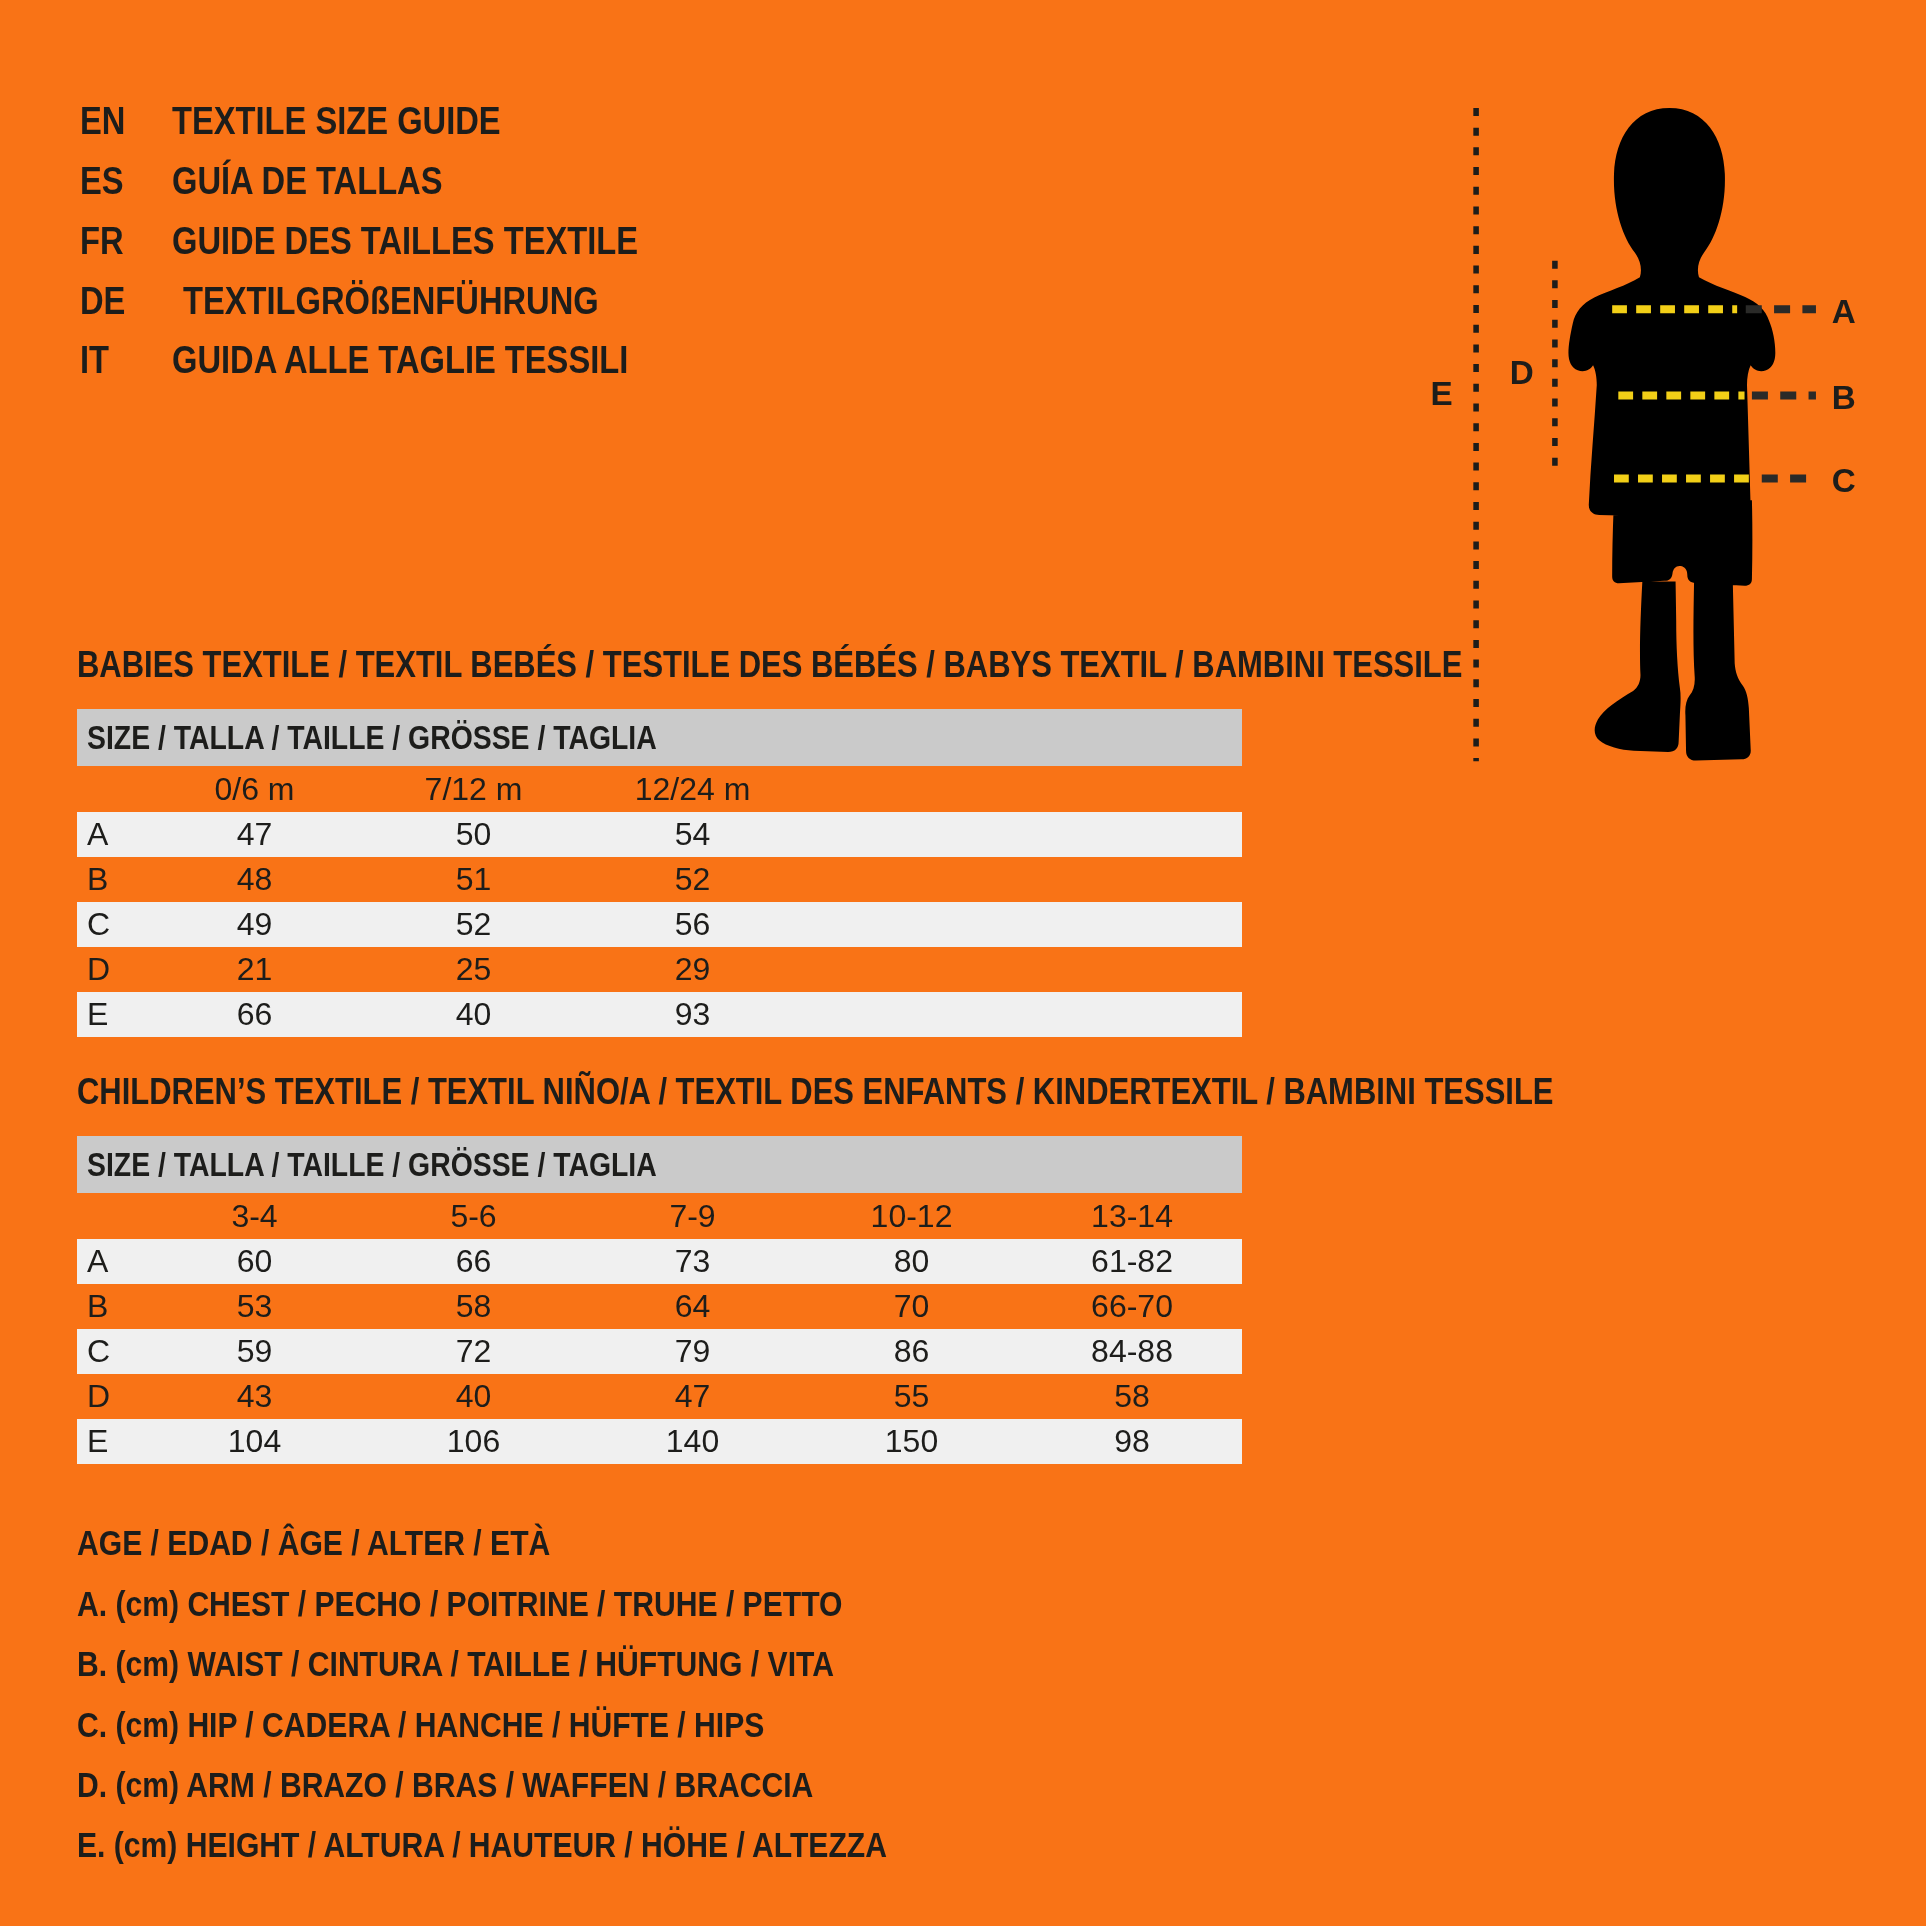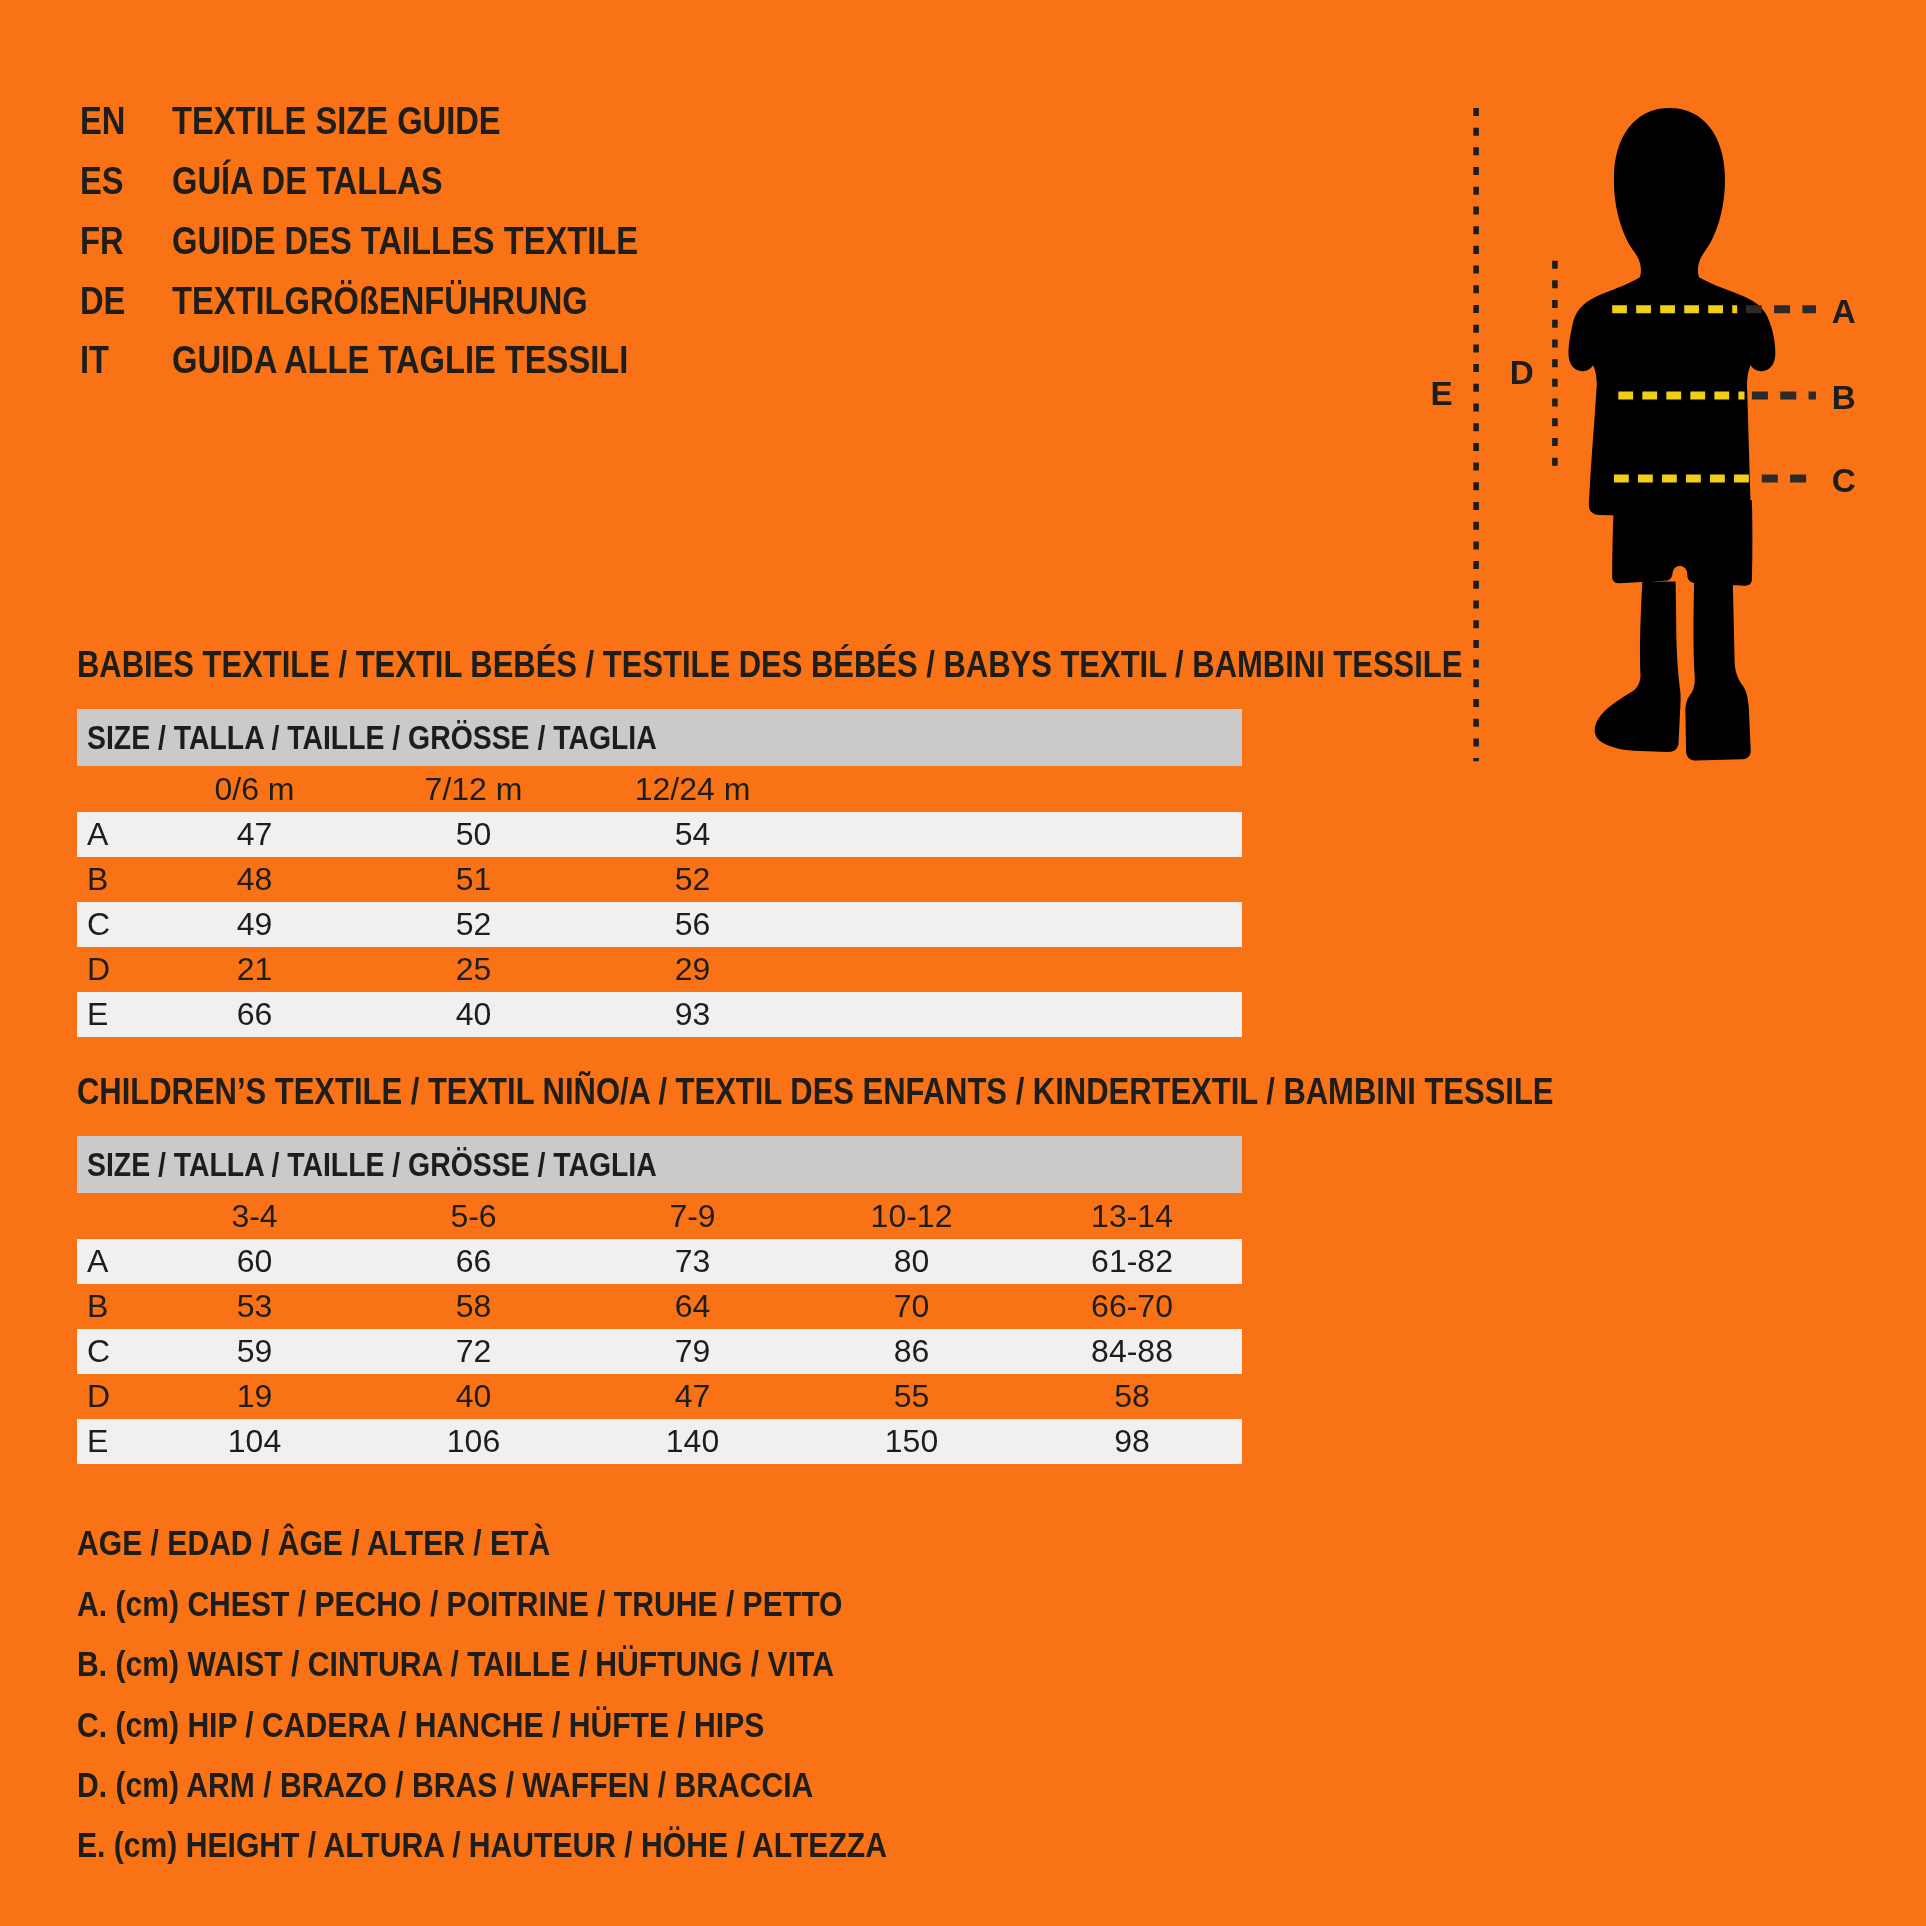--- a/index.html
+++ b/index.html
@@ -48,21 +48,21 @@
       <span class="lang-label"><span class="cond">TEXTILE SIZE GUIDE</span></span>
     </div>
     <div class="lang-row" style="top:162px;">
       <span class="lang-code"><span class="cond">ES</span></span>
       <span class="lang-label"><span class="cond">GUÍA DE TALLAS</span></span>
     </div>
     <div class="lang-row" style="top:222px;">
       <span class="lang-code"><span class="cond">FR</span></span>
       <span class="lang-label"><span class="cond">GUIDE DES TAILLES TEXTILE</span></span>
     </div>
-    <div class="lang-row" style="top:282px;">
+    <div class="lang-row" style="top:282px;gap:11px;">
       <span class="lang-code"><span class="cond">DE</span></span>
       <span class="lang-label"><span class="cond">TEXTILGRÖßENFÜHRUNG</span></span>
     </div>
     <div class="lang-row" style="top:341px;">
       <span class="lang-code"><span class="cond">IT</span></span>
       <span class="lang-label"><span class="cond">GUIDA ALLE TAGLIE TESSILI</span></span>
     </div>
   </div>
 
   <svg class="figure" viewBox="0 0 830 1180">
@@ -190,21 +190,21 @@
     <div class="trow g5 stripe">
       <span class="tlabel">C</span>
       <span class="tcell">59</span>
       <span class="tcell">72</span>
       <span class="tcell">79</span>
       <span class="tcell">86</span>
       <span class="tcell">84-88</span>
     </div>
     <div class="trow g5">
       <span class="tlabel">D</span>
-      <span class="tcell">19</span>
+      <span class="tcell">43</span>
       <span class="tcell">40</span>
       <span class="tcell">47</span>
       <span class="tcell">55</span>
       <span class="tcell">58</span>
     </div>
     <div class="trow g5 stripe">
       <span class="tlabel">E</span>
       <span class="tcell">104</span>
       <span class="tcell">106</span>
       <span class="tcell">140</span>

